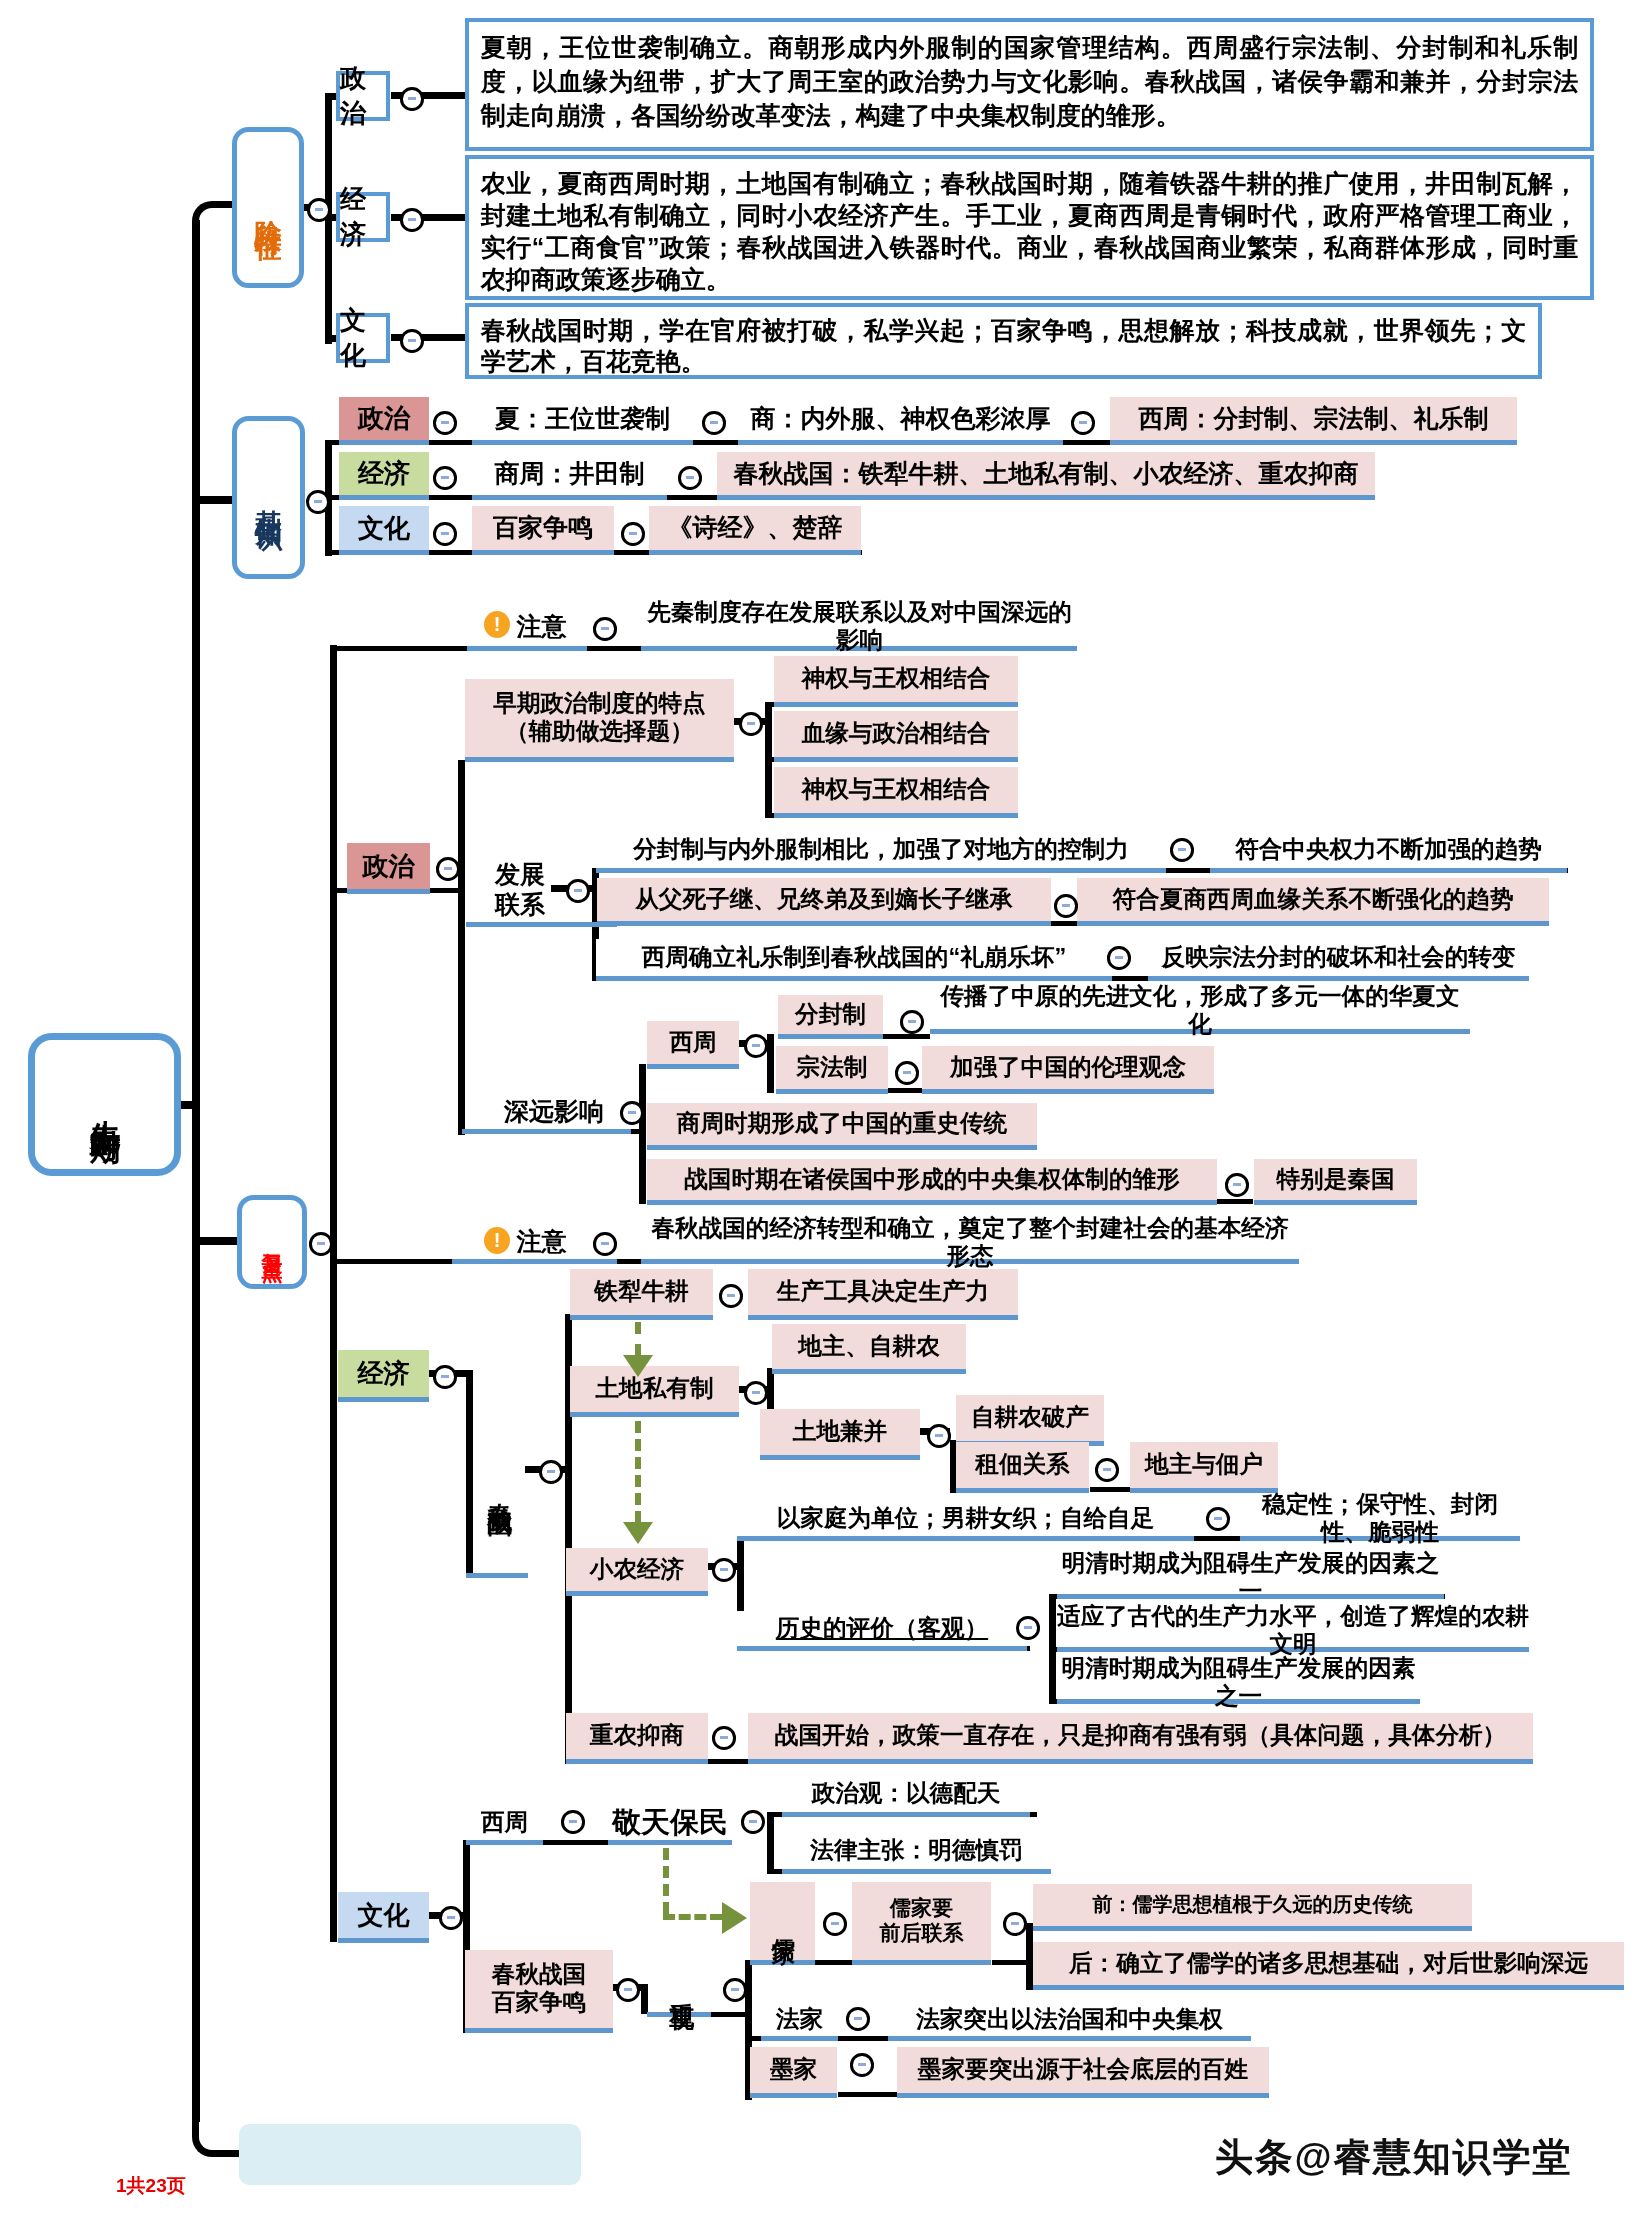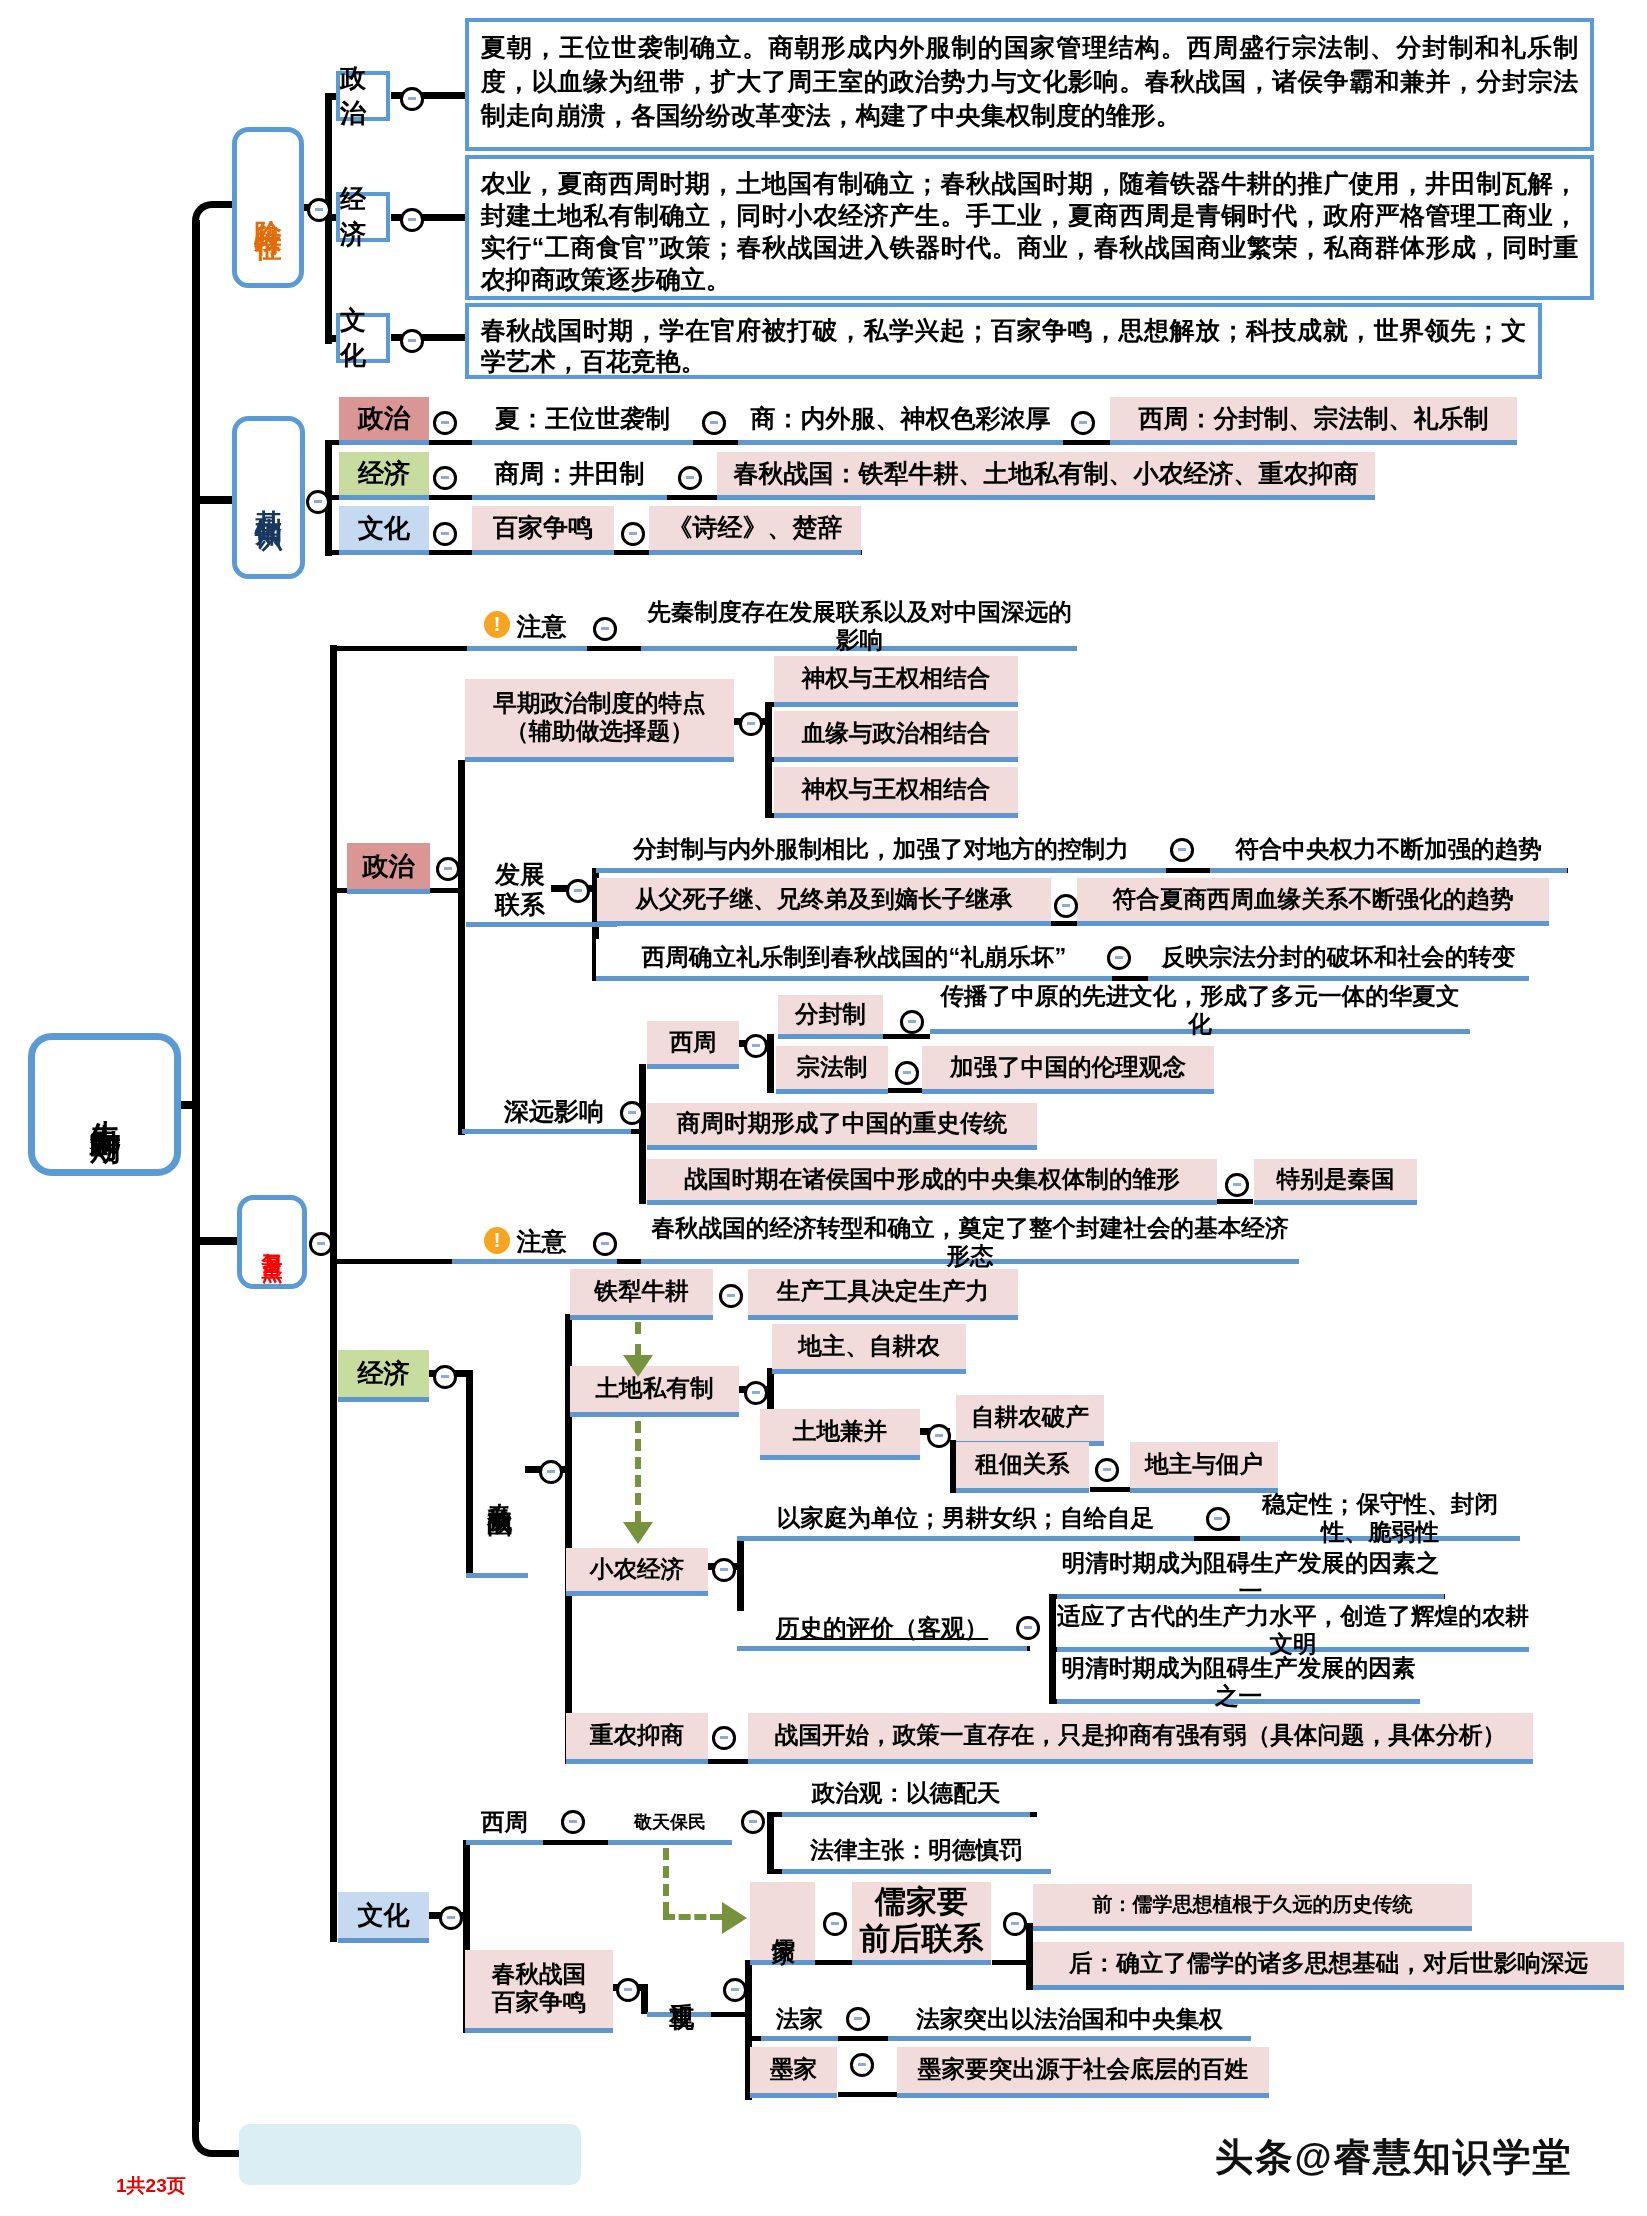--- a/index.html
+++ b/index.html
@@ -382,21 +382,21 @@
   </div>
   <div class="ln" style="left:429px;top:1912px;width:35px;height:6.5px;"></div>
   <div class="minus" style="left:439px;top:1906px;"></div>
   <div class="ln" style="left:463px;top:1840px;width:6.5px;height:193px;"></div>
 
   <div class="ln" style="left:470px;top:1840px;width:262px;height:5.3px;"></div>
   <div class="nd" style="left:466px;top:1805px;width:77px;height:40px;font-size:23.6px;background:#fff;">
     <span>西周</span>
   </div>
   <div class="minus" style="left:561px;top:1810px;"></div>
-  <div class="nd" style="left:608px;top:1805px;width:124px;height:40px;font-size:18px;background:#fff;">
+  <div class="nd" style="left:608px;top:1805px;width:124px;height:40px;font-size:29px;background:#fff;">
     <span>敬天保民</span>
   </div>
   <div class="minus" style="left:741px;top:1810px;"></div>
   <div class="ln" style="left:767px;top:1812px;width:6.5px;height:62px;"></div>
   <div class="ln" style="left:774px;top:1812px;width:263px;height:5.3px;"></div>
   <div class="nd" style="left:782px;top:1775px;width:248px;height:42px;font-size:23.6px;background:#fff;">
     <span>政治观：以德配天</span>
   </div>
   <div class="ln" style="left:774px;top:1869px;width:277px;height:5.3px;"></div>
   <div class="nd" style="left:782px;top:1832px;width:269px;height:42px;font-size:23.6px;background:#fff;">
@@ -420,21 +420,21 @@
   </div>
   <div class="ln" style="left:711px;top:2012px;width:34px;height:5.3px;"></div>
   <div class="minus" style="left:723px;top:1978px;"></div>
   <div class="ln" style="left:745px;top:1960px;width:6.5px;height:140px;"></div>
 
   <div class="nd pk" style="left:750px;top:1882px;width:65px;height:83px;font-size:23.6px;">
     <span class="vt" style="letter-spacing:2.4px;">儒家</span>
   </div>
   <div class="ln" style="left:815px;top:1960px;width:37px;height:5.3px;"></div>
   <div class="minus" style="left:823px;top:1912px;"></div>
-  <div class="nd pk" style="left:852px;top:1882px;width:139px;height:83px;font-size:31px;">
+  <div class="nd pk" style="left:852px;top:1882px;width:139px;height:83px;font-size:21px;">
     <span>儒家要
 前后联系</span>
   </div>
   <div class="ln" style="left:992px;top:1960px;width:34px;height:5.3px;"></div>
   <div class="minus" style="left:1003px;top:1912px;"></div>
   <div class="ln" style="left:1026px;top:1923px;width:6.5px;height:67px;"></div>
   <div class="ln" style="left:1026px;top:1926px;width:7px;height:5.3px;"></div>
   <div class="nd pk" style="left:1033px;top:1884px;width:439px;height:47px;font-size:20px;">
     <span>前：儒学思想植根于久远的历史传统</span>
   </div>

